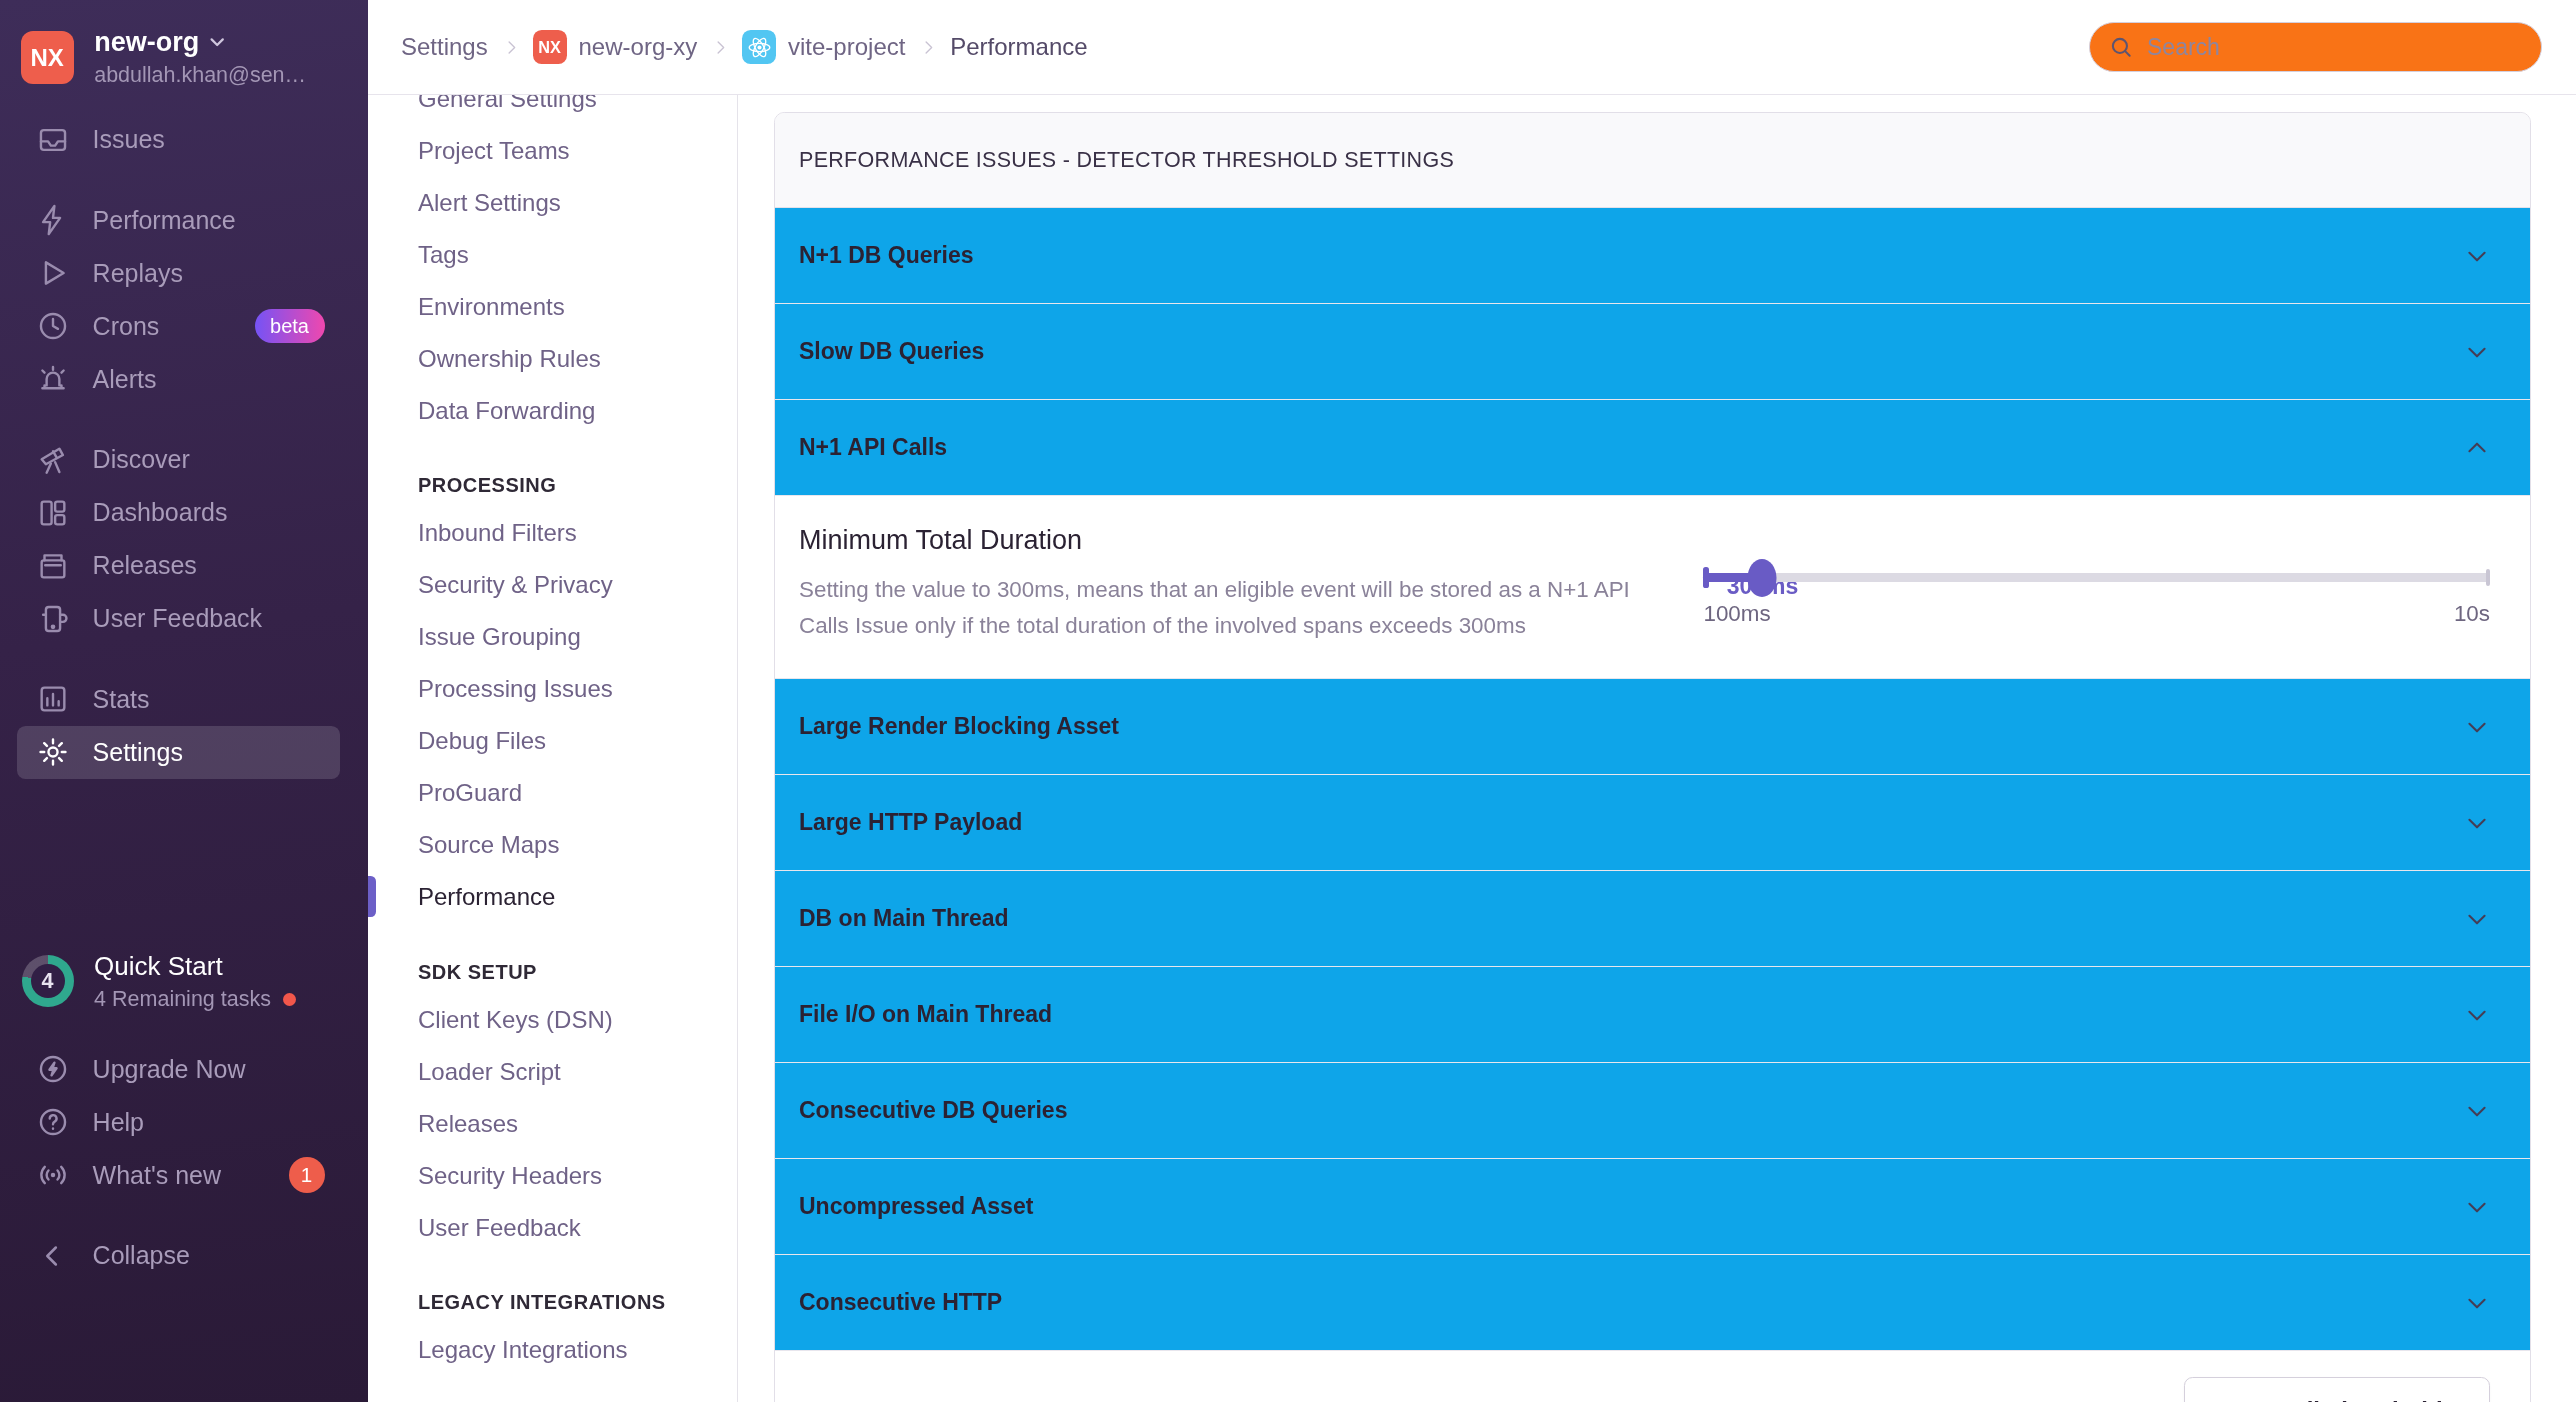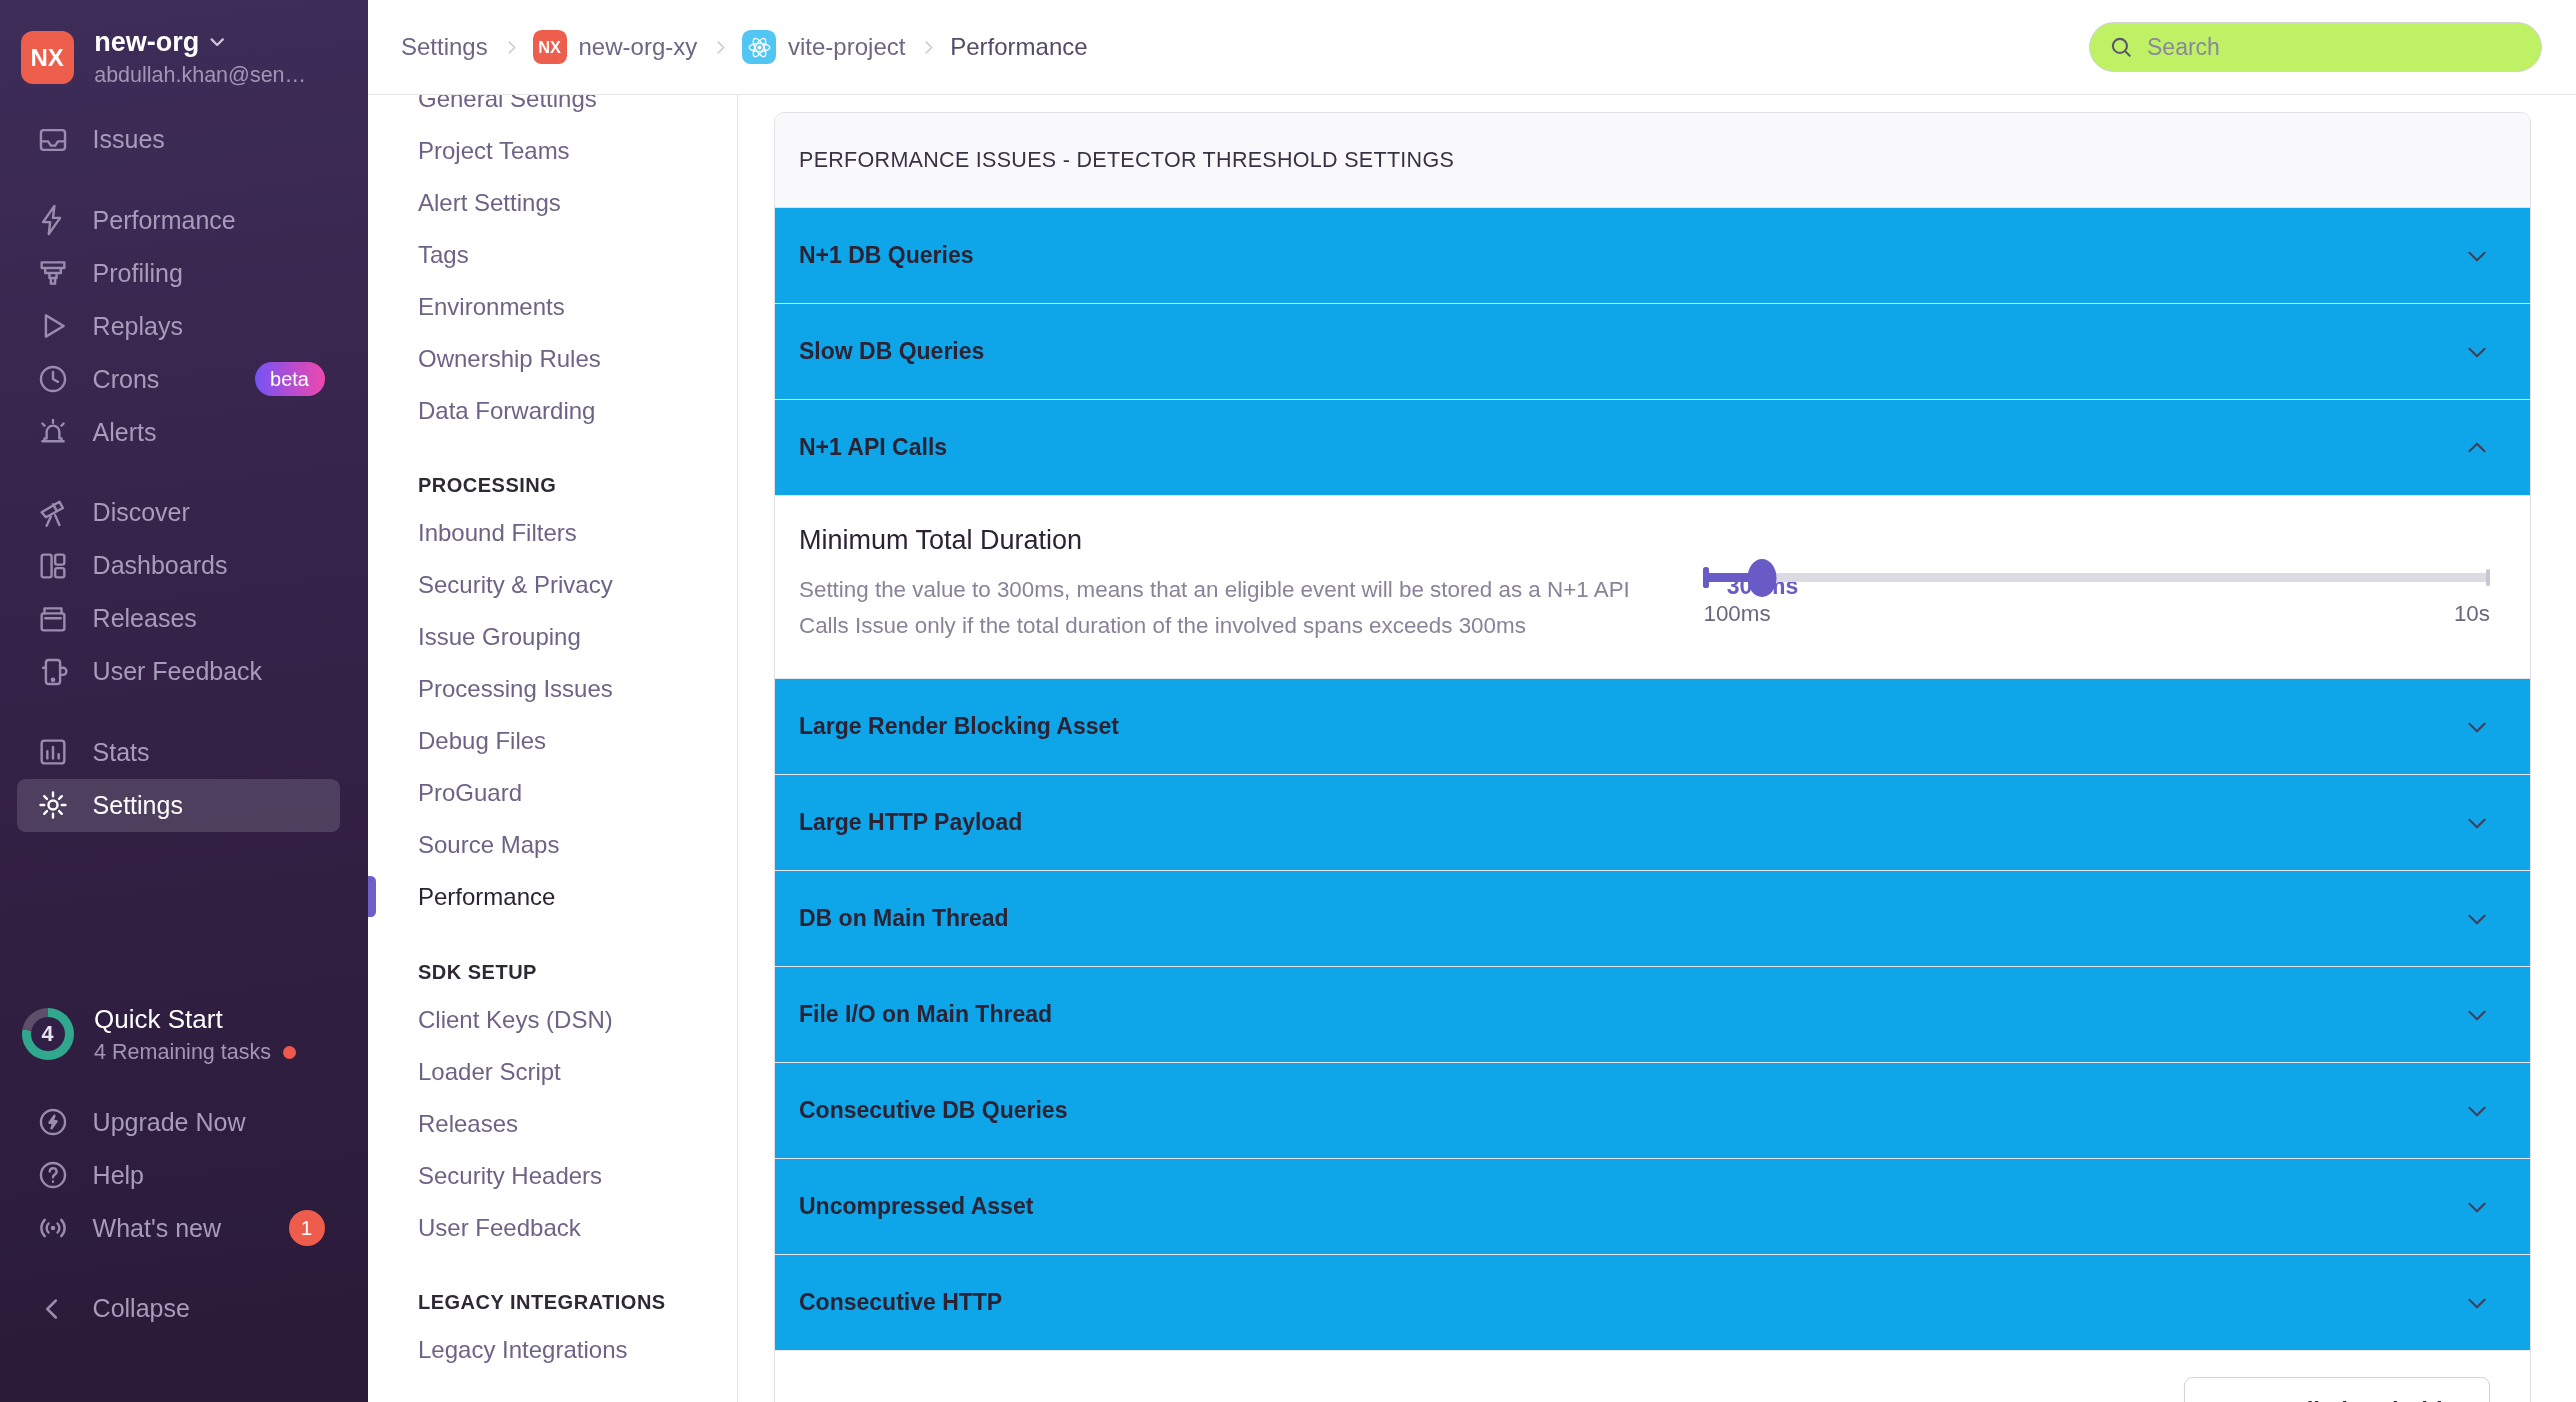--- a/index.html
+++ b/index.html
@@ -52,21 +52,21 @@
   .crumb-sep { display:grid; place-items:center; color:#c9c3d3; }
   .crumb-sep svg { width:19px; height:19px; }
   .crumb-tile { width:34px; height:34px; border-radius:8.6px; display:grid; place-items:center; }
   .crumb-tile.nx { background:#ee5e4c; color:#fff; font-size:16.3px; font-weight:700; }
   .crumb-tile[data-name="react-icon"] { background:#52c6f2; }
   .crumb-tile svg { width:29px; height:29px; }
   .search { margin-left:auto; position:relative; width:453px; }
   .search .s-icon { position:absolute; left:19px; top:50%; transform:translateY(-50%); color:#5d5470; }
   .search .s-icon svg { width:26px; height:26px; display:block; }
   .search input { width:100%; height:50px; border:1.7px solid #d4cfdd; border-radius:27.5px;
-    padding:0 20.6px 0 57px; font-size:23px; color:#3a3147; outline:none; background:#bef264;
+    padding:0 20.6px 0 57px; font-size:23px; color:#3a3147; outline:none; background:#f97316;
     font-family:"Liberation Sans", sans-serif; }
   .search input::placeholder { color:#8d86a0; }
 
   .content { flex:1; display:flex; min-height:0; }
 
   
   .snav { width:370px; flex:0 0 370px; border-right:1.7px solid #e5e3ea; overflow:hidden;
     position:relative; padding-top:0; }
   .snav-item { height:52px; display:flex; align-items:center; padding-left:50px; font-size:24px;
     color:#6f6287; cursor:pointer; position:relative; white-space:nowrap; }
@@ -151,29 +151,20 @@
         <div class="side-item gap-before" data-name="sidebar-item">
           <span class="icn" data-name="performance-icon">
             <svg viewBox="0 0 24 24" stroke="currentColor" fill="none" stroke-width="1.7" stroke-linecap="round" stroke-linejoin="round">
               <path d="M13 2 5 13.5h5L9 22l8-11.5h-5z"></path>
             </svg>
           </span>
           <span class="lbl" data-name="sidebar-item-label">Performance</span>
 
         </div>
 
-        <div class="side-item" data-name="sidebar-item">
-          <span class="icn" data-name="profiling-icon">
-            <svg viewBox="0 0 24 24" stroke="currentColor" fill="none" stroke-width="1.7" stroke-linecap="round" stroke-linejoin="round">
-              <path d="M4 4.5h16v4H4zM6.5 8.5v3.5h11V8.5M9.5 12v3.5h5V12M10.5 15.5h3v4h-3z"></path>
-            </svg>
-          </span>
-          <span class="lbl" data-name="sidebar-item-label">Profiling</span>
-
-        </div>
 
         <div class="side-item" data-name="sidebar-item">
           <span class="icn" data-name="replays-icon">
             <svg viewBox="0 0 24 24" stroke="currentColor" fill="none" stroke-width="1.7" stroke-linecap="round" stroke-linejoin="round">
               <path d="M7 4.5v15l12.5-7.5z"></path>
             </svg>
           </span>
           <span class="lbl" data-name="sidebar-item-label">Replays</span>
 
         </div>

